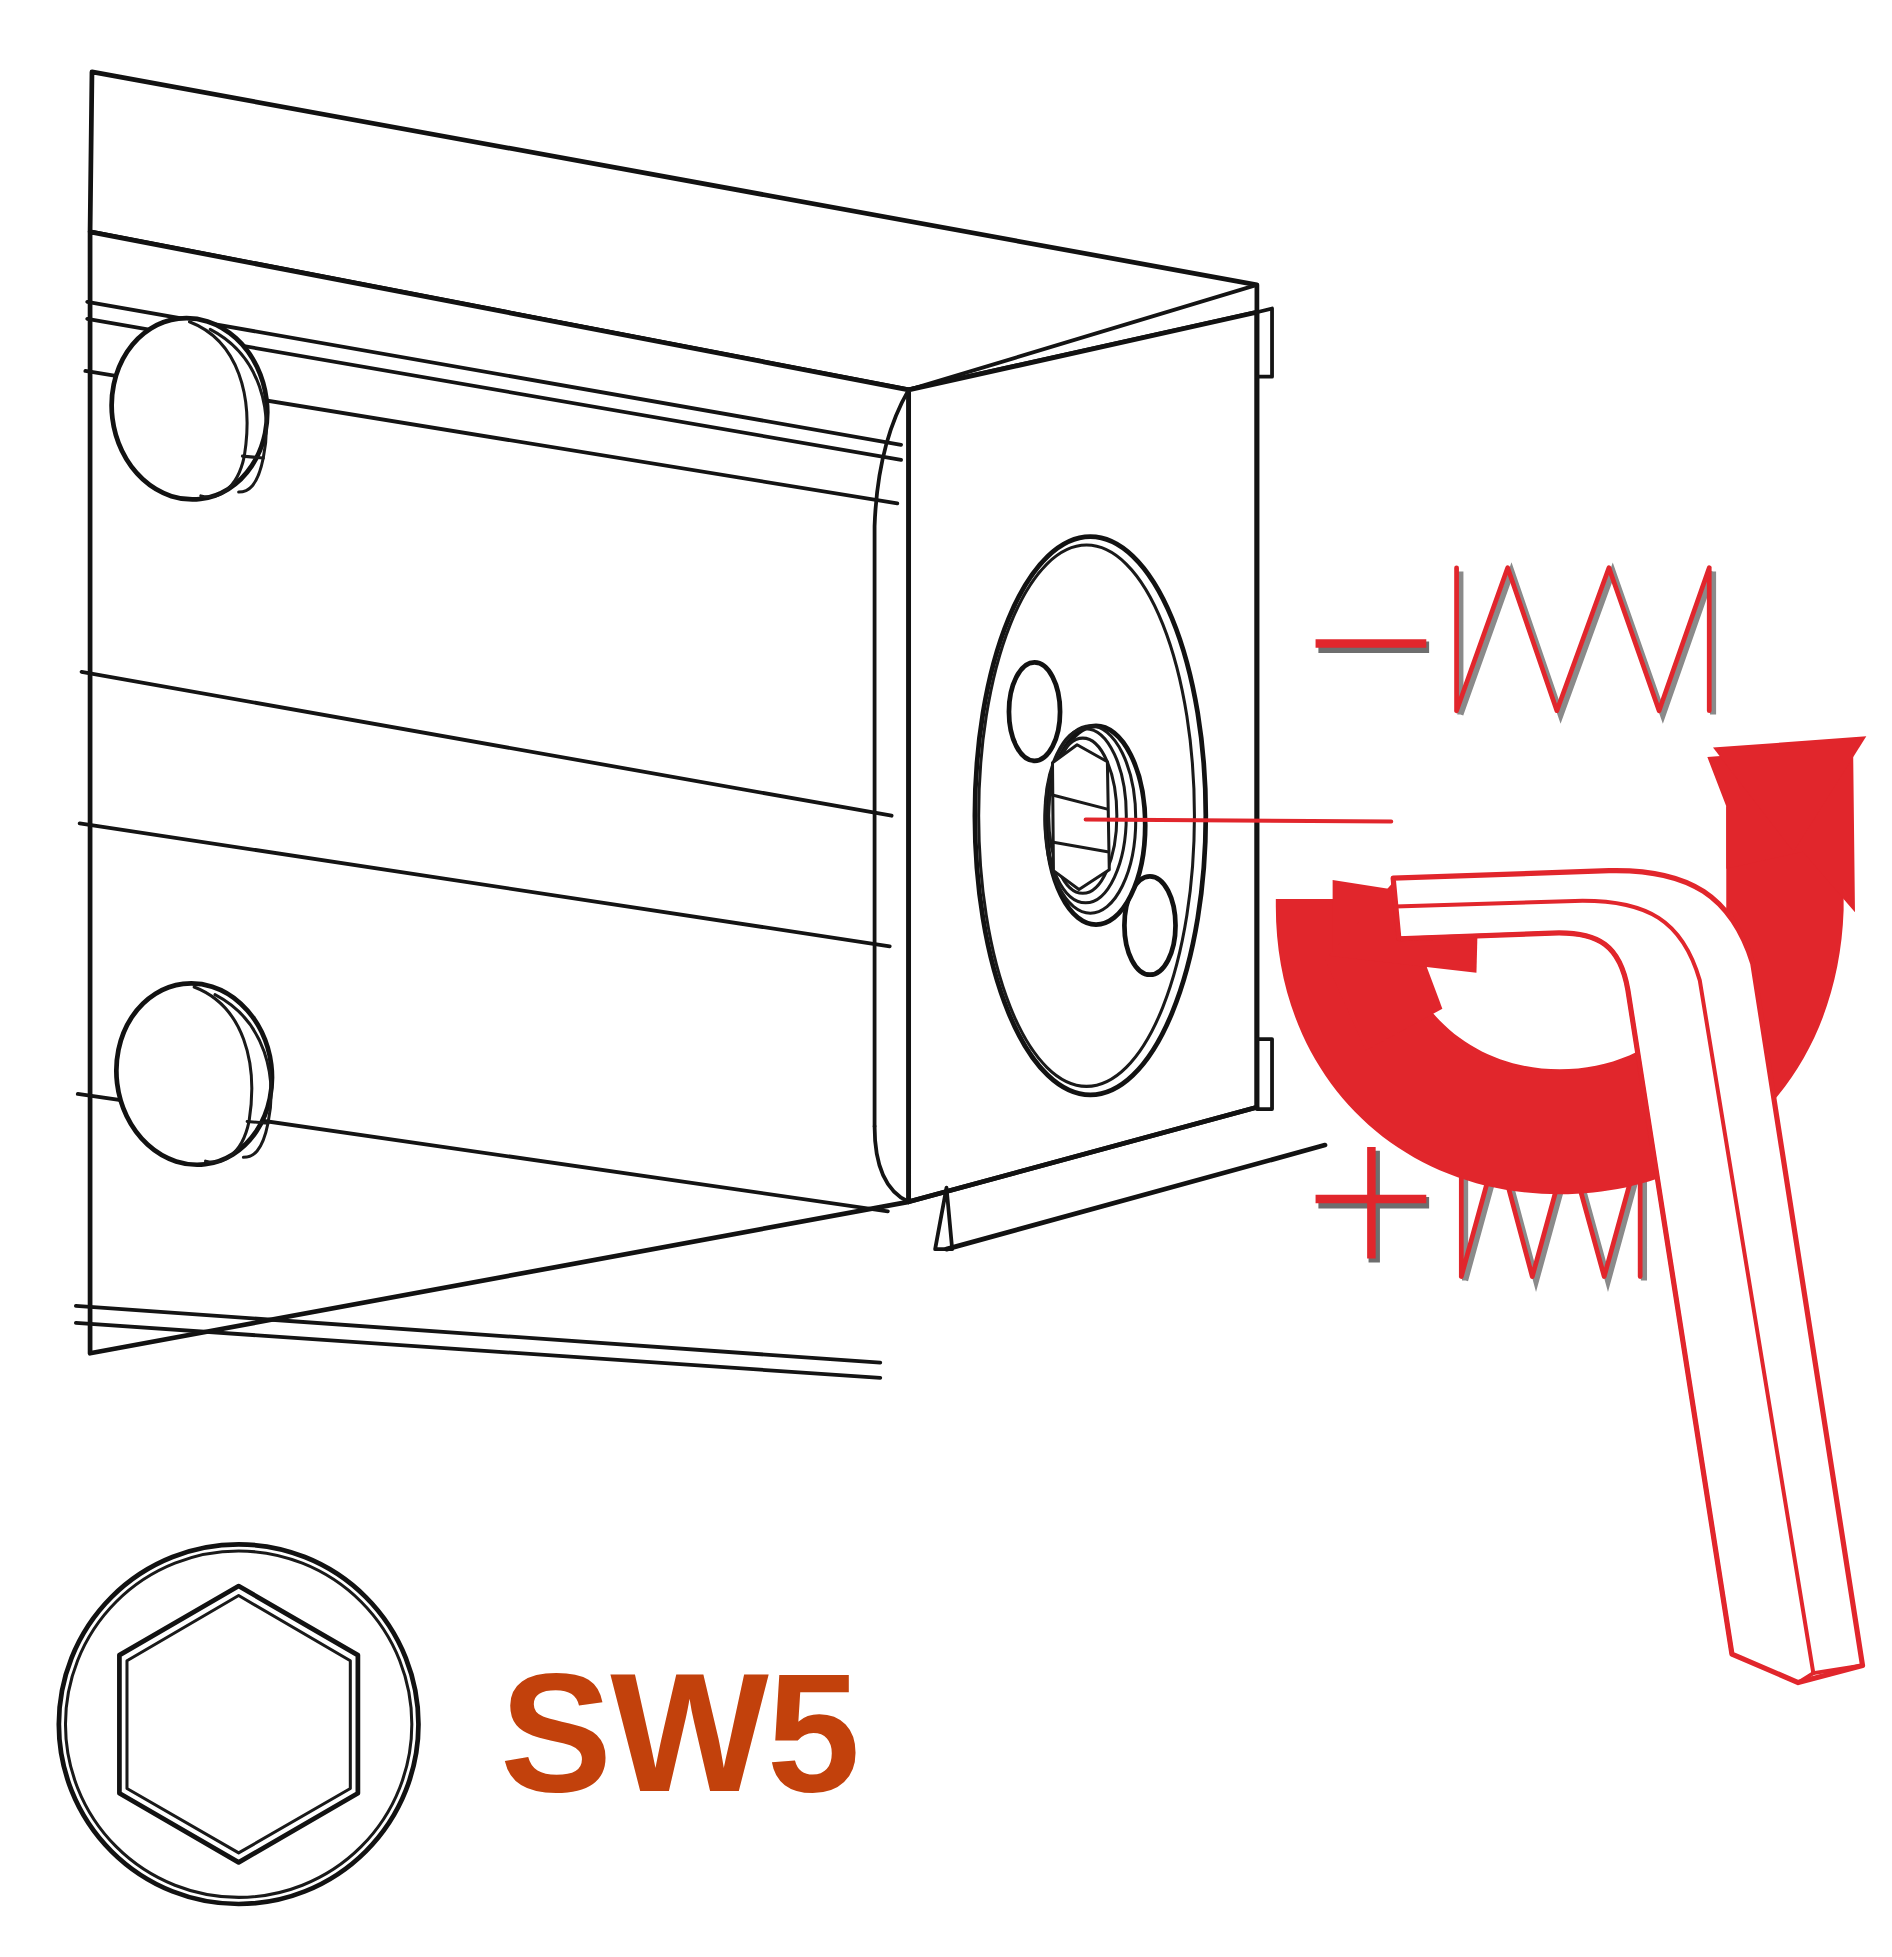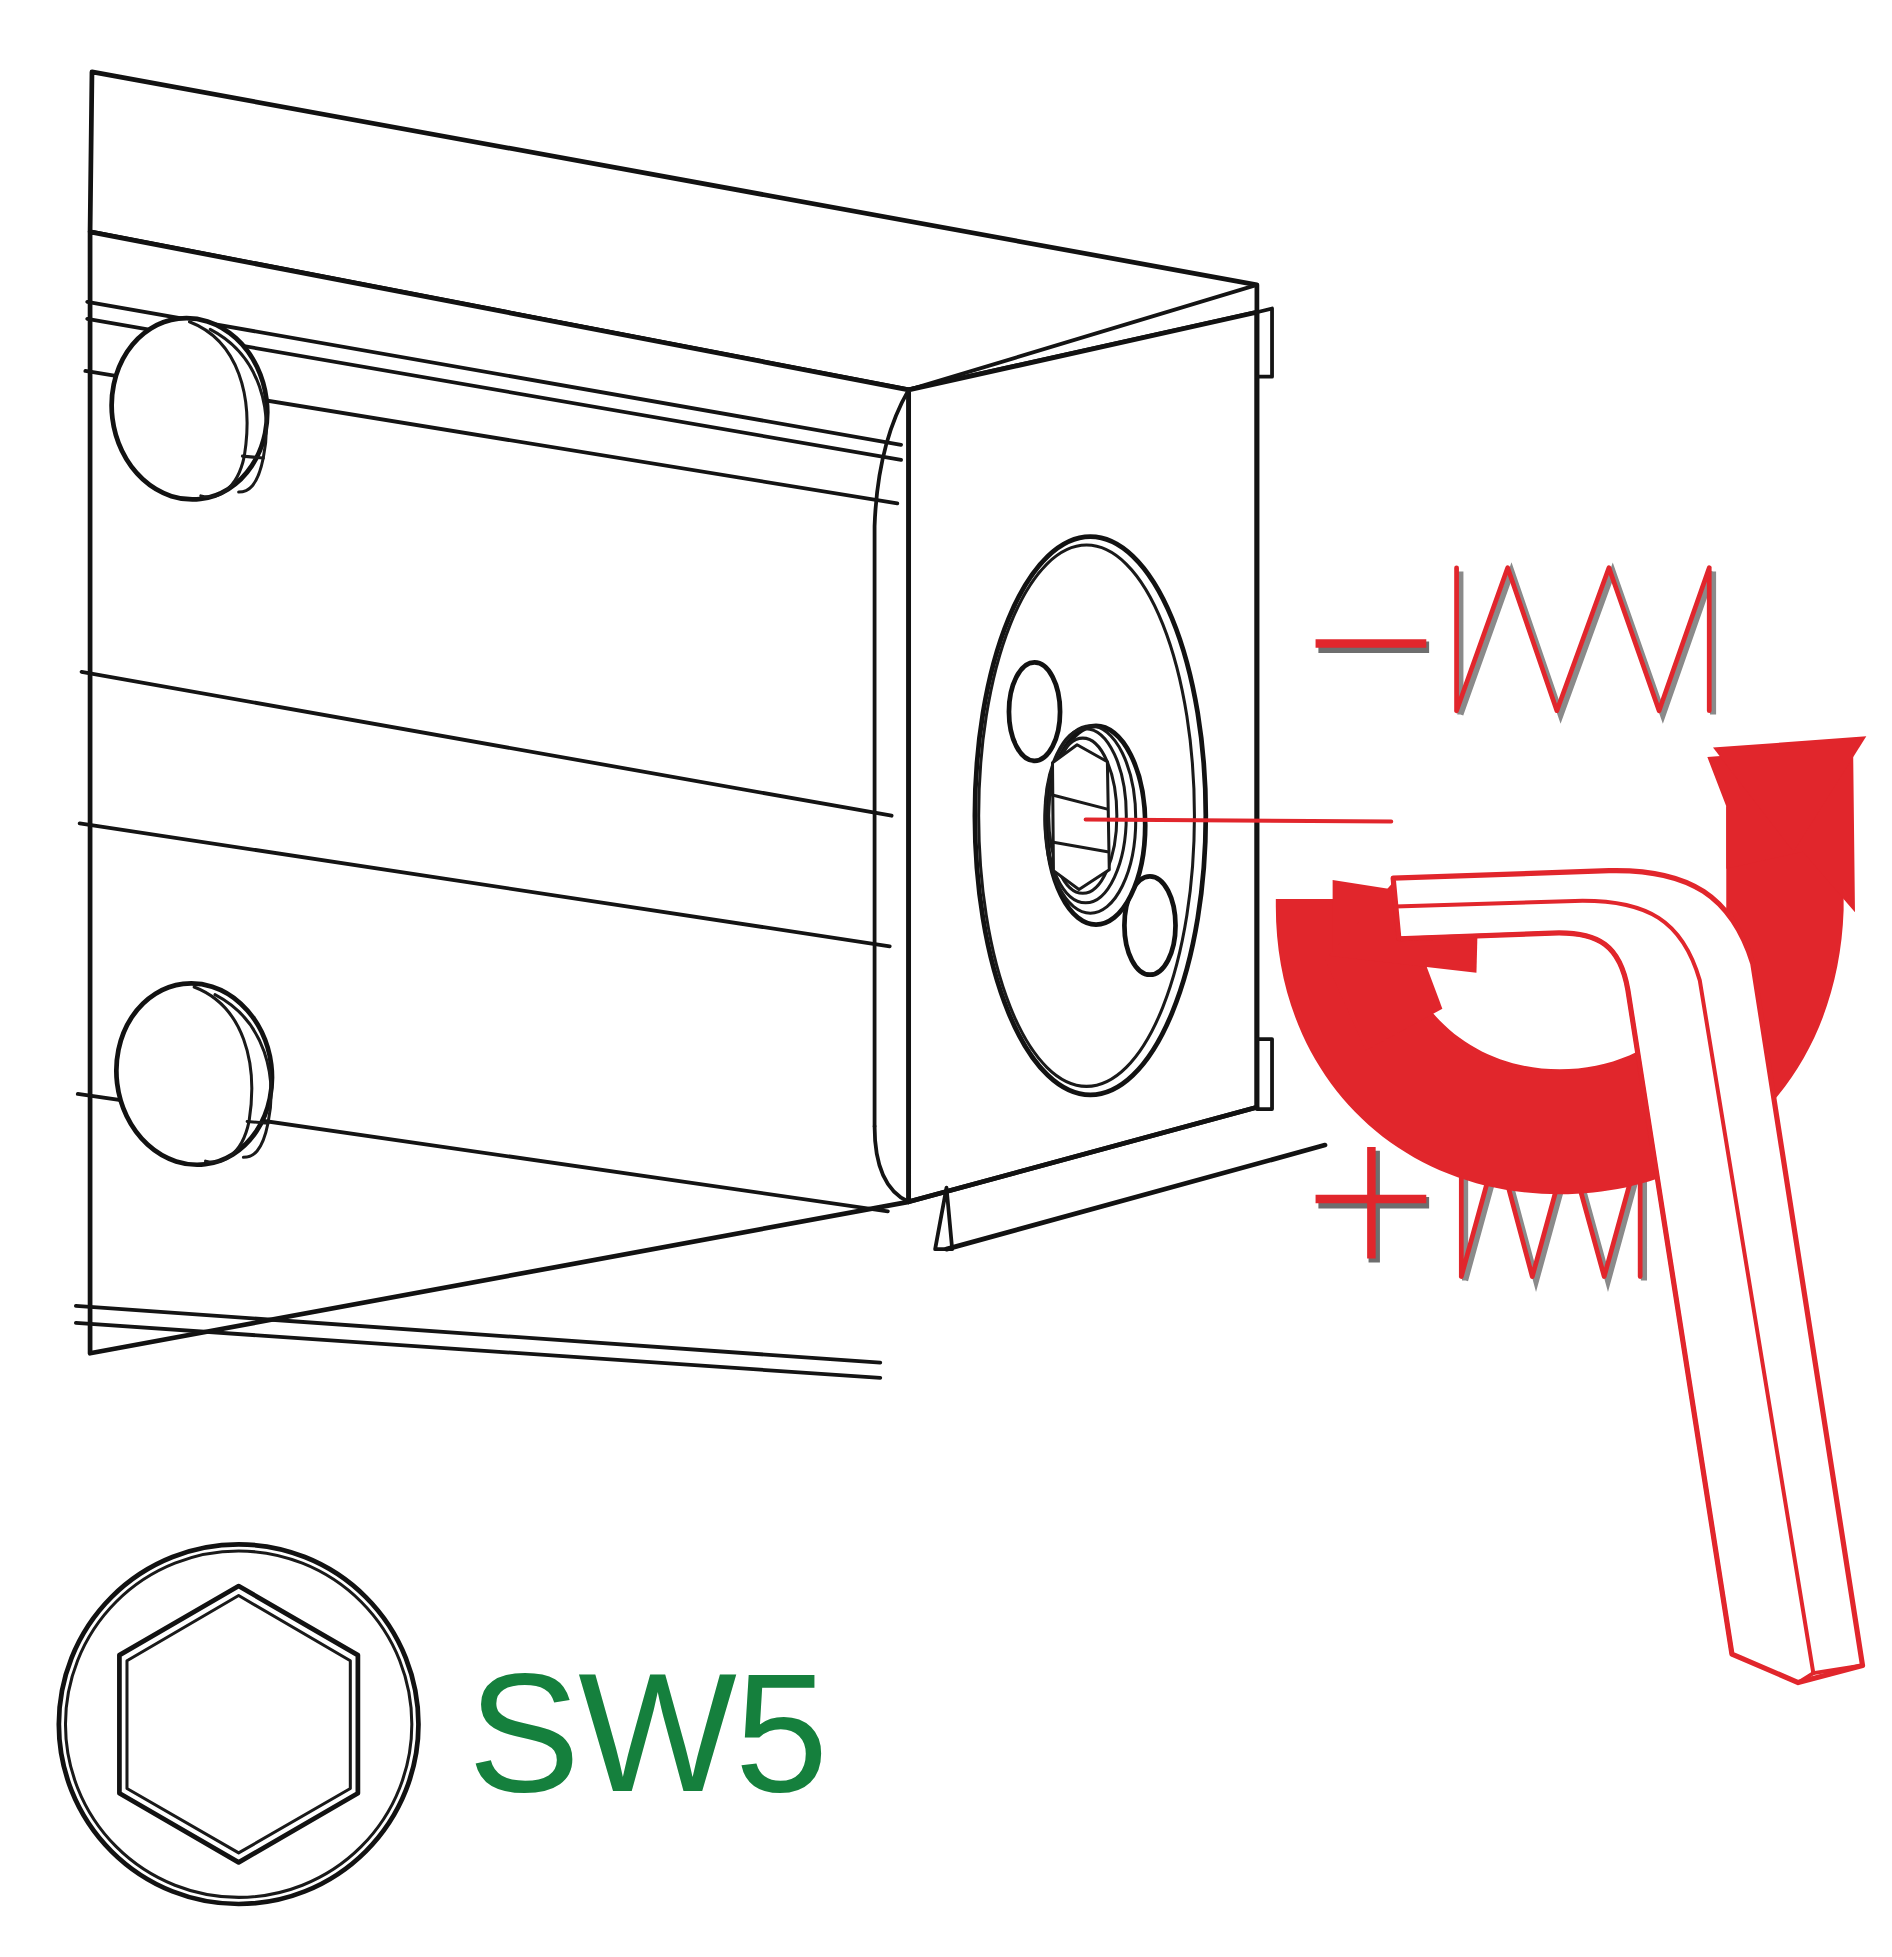--- a/index.html
+++ b/index.html
@@ -33,28 +33,28 @@
   .redfill { fill: #E1262C; stroke: none; }
   .redline-thin { fill: none; stroke: #E1262C; stroke-width: 4.2; stroke-linecap: round; stroke-linejoin: round; }
   .key-body { fill: #ffffff; stroke: #E1262C; stroke-width: 5.5; stroke-linejoin: round; stroke-linecap: round; }
   .spring  { fill: none; stroke: #E1262C; stroke-width: 5; stroke-linecap: round; stroke-linejoin: round; }
   .spring-shadow { fill: none; stroke: #8a8a8a; stroke-width: 6.5; stroke-linecap: butt; stroke-linejoin: miter; }
   .signbar { fill: none; stroke: #E1262C; stroke-width: 9; stroke-linecap: butt; }
   .signbar-shadow { fill: none; stroke: #6e6e6e; stroke-width: 12; stroke-linecap: butt; }
 
   #sw5-label {
     position: absolute;
-    left: 468px;
+    left: 500px;
     top: 1649px;
     font-family: "Liberation Sans", sans-serif;
-    font-weight: normal;
+    font-weight: bold;
     font-size: 168px;
     line-height: 1;
     letter-spacing: -1.9px;
-    color: #15803d;
+    color: #c2410c;
     white-space: nowrap;
     user-select: none;
   }
 </style>
 </head>
 <body>
 
 <div id="stage">
 
   <svg class="layer" viewBox="0 0 2000 2068">

